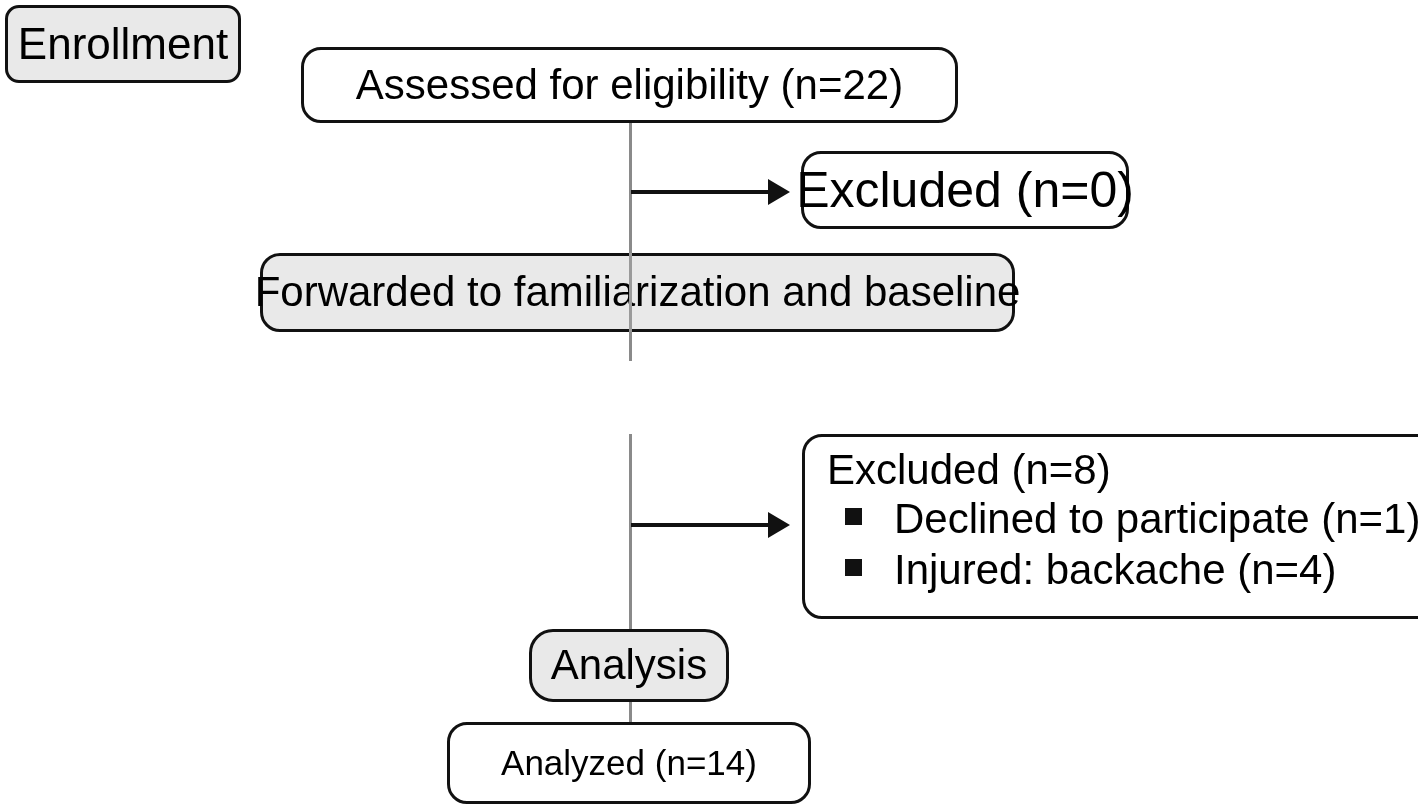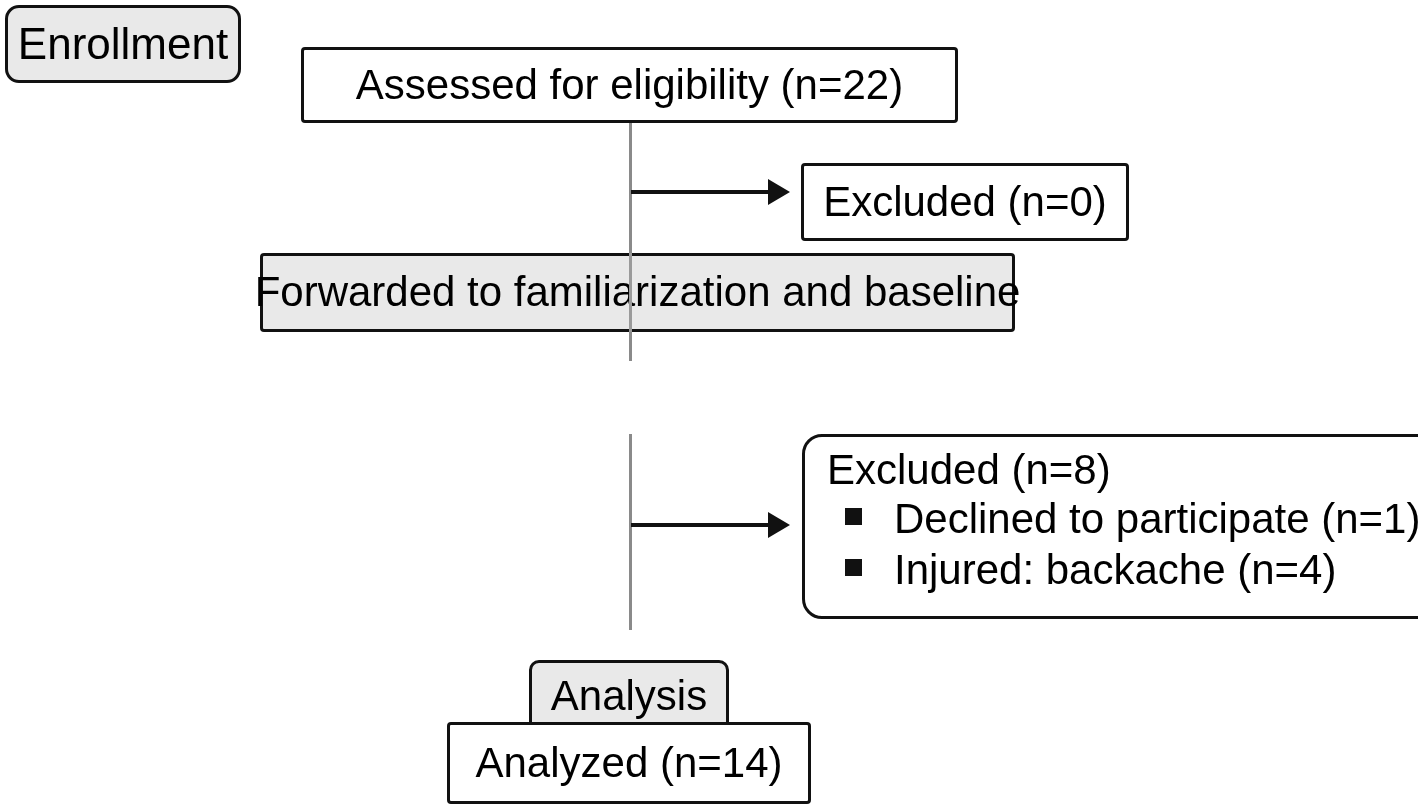--- a/index.html
+++ b/index.html
@@ -16,21 +16,21 @@
     font-family: Liberation Sans, sans-serif;
     color: #000000;
     padding-left: 14px;
   }
 
   
   .node {
     position: absolute;
     box-sizing: border-box;
     border: 3px solid #111111;
-    border-radius: 4px;
+    border-radius: 20px;
     background: #ffffff;
     display: flex;
     align-items: center;
     justify-content: center;
     text-align: center;
     line-height: 1.05;
     z-index: 3;
   }
   .node.gray {
     background: #e9e9e9;
@@ -47,22 +47,21 @@
     border-radius: 14px;
   }
   #assessed-node {
     left: 301px; top: 47px;
     width: 657px; height: 76px;
     font-size: 42px;
   }
   #excluded0-node {
     left: 801px; top: 151px;
     width: 328px; height: 78px;
-    font-size: 42px;
-    margin-top: 12px;
+    font-size: 50px;
   }
   #forwarded-node {
     left: 252px; top: 253px;
     width: 755px; height: 79px;
     font-size: 42px;
     margin-left: 8px;
   }
   #volunteers-node {
     left: 449px; top: 359px;
     width: 364px; height: 76px;
@@ -70,29 +69,29 @@
   }
   #excluded8-node {
     left: 802px; top: 434px;
     width: 640px; height: 185px;
     border-radius: 20px;
     display: block;
     text-align: left;
     padding: 10px 0 0 22px;
   }
   #analysis-node {
-    left: 529px; top: 660px;
+    left: 529px; top: 629px;
     width: 200px; height: 73px;
     font-size: 42px;
-    border-radius: 10px;
+    border-radius: 24px;
   }
   #analyzed-node {
     left: 447px; top: 722px;
     width: 364px; height: 82px;
-    font-size: 42px;
+    font-size: 35px;
   }
 
   
   .excl-title {
     font-size: 42px;
     line-height: 1.08;
     margin: 0 0 2px 0;
     white-space: nowrap;
   }
   .excl-list {

